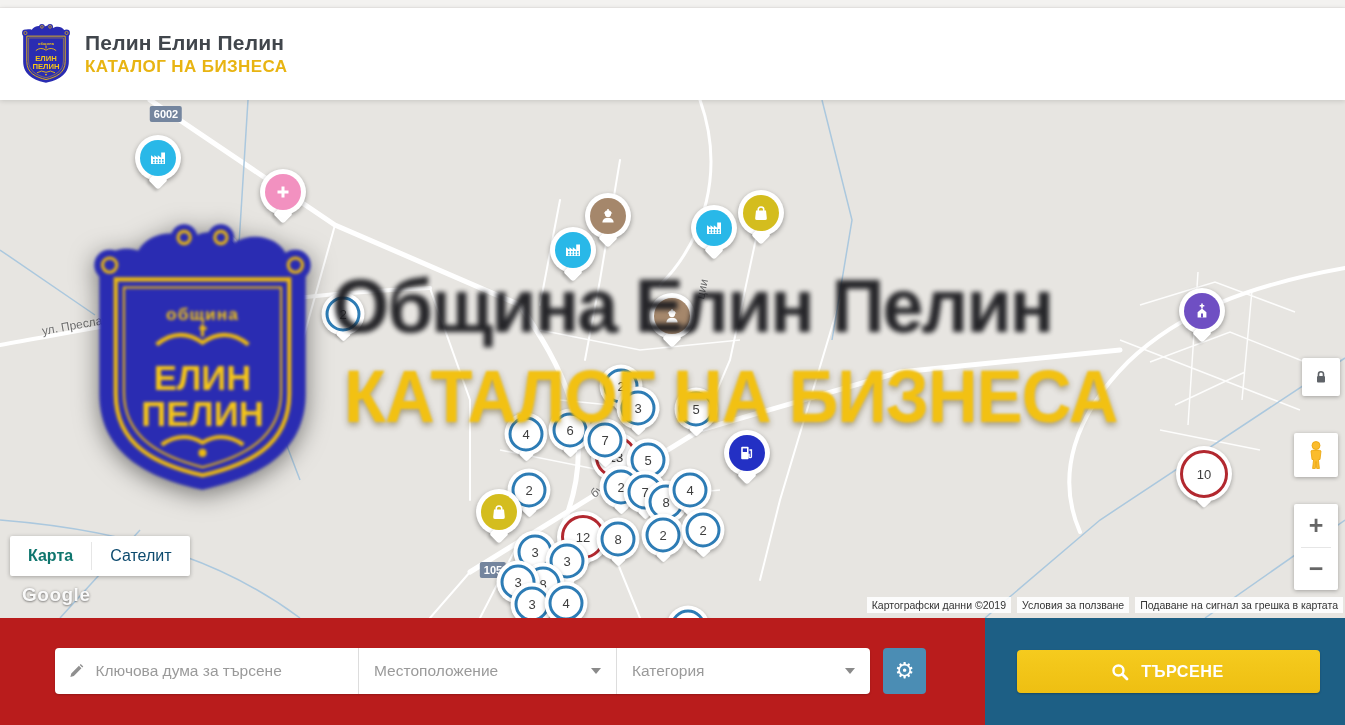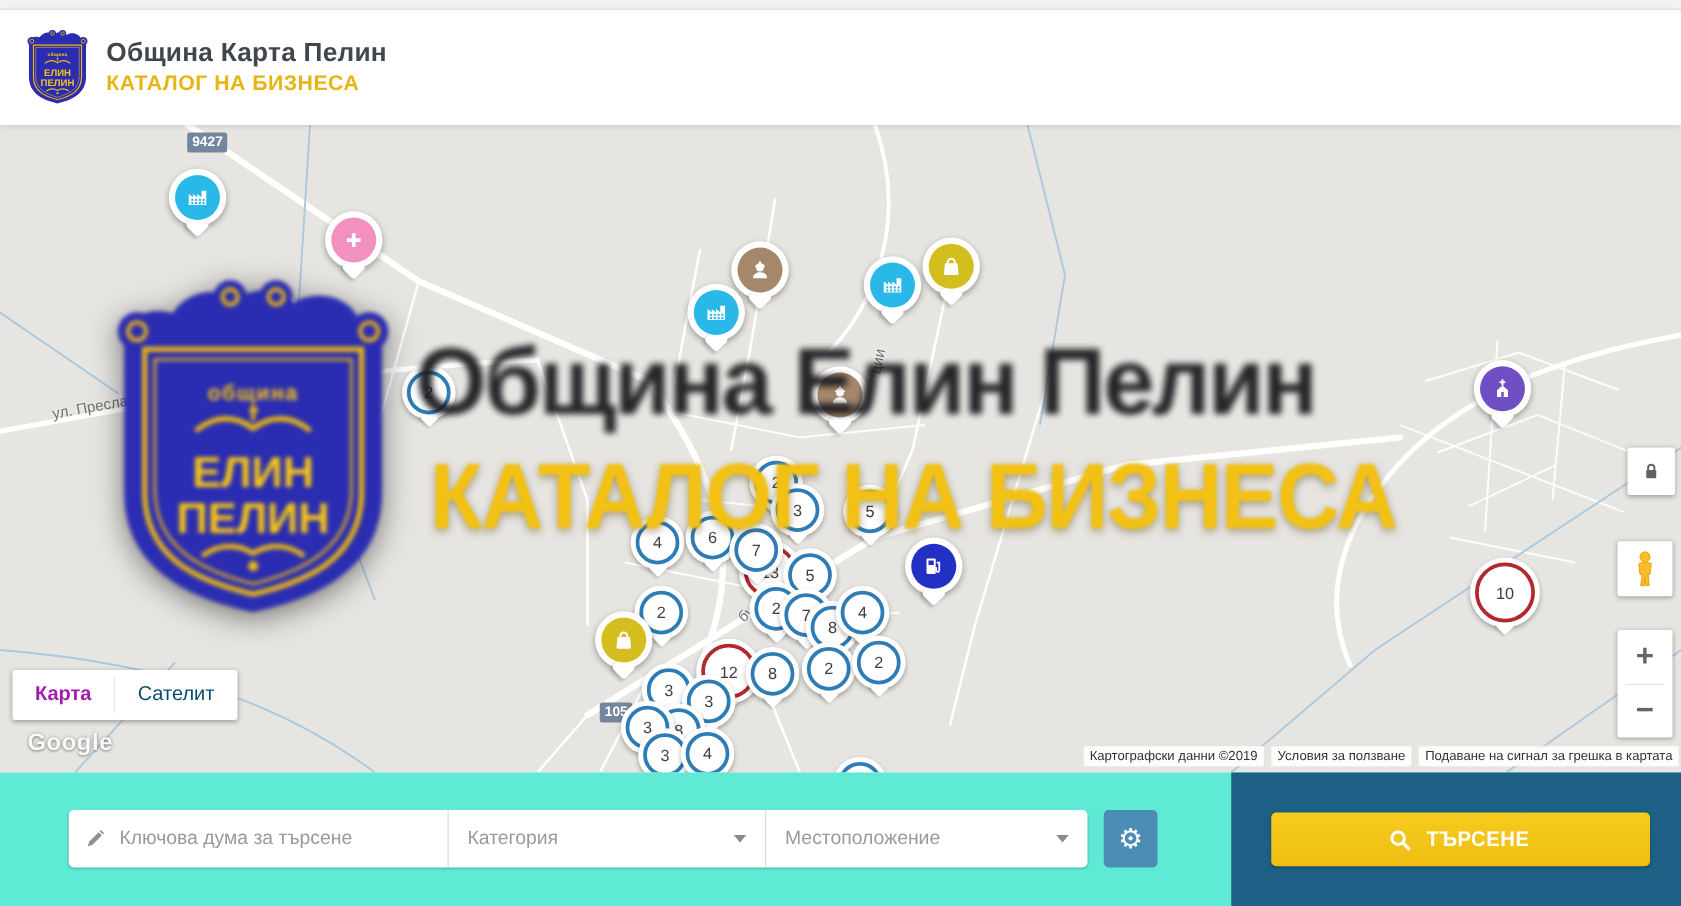--- a/index.html
+++ b/index.html
@@ -88,35 +88,35 @@
   }
   
   .ctrl { position:absolute; background:#fff; box-shadow:0 1px 4px rgba(0,0,0,.3); border-radius:2px; z-index:5; }
   .lock-btn { left:1302px; top:258px; width:38px; height:38px; display:flex; align-items:center; justify-content:center; cursor:pointer; }
   .pegman-btn { left:1294px; top:333px; width:44px; height:44px; display:flex; align-items:center; justify-content:center; cursor:pointer; }
   .zoompad { left:1294px; top:404px; width:44px; height:86px; display:flex; flex-direction:column; }
   .zoom-btn { flex:1; display:flex; align-items:center; justify-content:center; font-size:25px; font-weight:bold; color:#666; cursor:pointer; }
   .zoom-sep { height:1px; background:#e6e6e6; margin:0 7px; }
   .map-type { position:absolute; left:10px; top:436px; height:40px; display:flex; background:#fff; border-radius:2px; box-shadow:0 1px 4px rgba(0,0,0,.3); z-index:5; }
   .mt-btn { padding:0 18px; display:flex; align-items:center; font-size:16px; color:#0c4a6e; cursor:pointer; white-space:nowrap; }
-  .mt-btn.active { font-weight:bold; color:#a21caf; }
+  .mt-btn.active { font-weight:bold; color:#0f766e; }
   .mt-sep { width:1px; background:#e6e6e6; margin:6px 0; }
   .google-logo {
     position:absolute; left:22px; top:484px; z-index:5; font-size:19px; font-weight:bold;
     color:rgba(255,255,255,.95); letter-spacing:.5px; cursor:pointer;
     text-shadow:0 1px 2px rgba(0,0,0,.35), 0 0 3px rgba(0,0,0,.25);
   }
   .attribution {
     position:absolute; right:2px; top:497px; z-index:5; display:flex; gap:6px;
     font-size:10.5px; color:#333; align-items:center;
   }
   .attribution span { background:rgba(255,255,255,.88); padding:2px 5px; white-space:nowrap; }
   .attribution .link { cursor:pointer;text-align:right; }
   
-  .bottombar { position:absolute; top:618px; left:0; width:1345px; height:107px; background:#5eead4; z-index:20; }
+  .bottombar { position:absolute; top:618px; left:0; width:1345px; height:107px; background:#b91c1c; z-index:20; }
   .panel-right { position:absolute; right:0; top:0; width:360px; height:107px; background:#1d5f85; }
   .search-field {
     position:absolute; left:55px; top:30px; width:815px; height:46px; background:#fff;
     border-radius:4px; display:flex; box-shadow:0 1px 2px rgba(0,0,0,.2);
   }
   .sf-keyword { width:303px; display:flex; align-items:center; gap:10px; padding:0 14px; }
   .sf-keyword input { border:none; outline:none; width:100%; font-size:15.5px; color:#444; font-family:"Liberation Sans",sans-serif; }
   .sf-keyword input::placeholder { color:#9a9a9a; }
   .sf-select { border-left:1px solid #ddd; display:flex; align-items:center; justify-content:space-between; padding:0 15px; font-size:15.5px; color:#9a9a9a; cursor:pointer; }
   .sf-cat { width:254px; } .sf-loc { width:258px; }
@@ -160,21 +160,21 @@
 <div class="topstrip"></div>
 
 <header>
   <svg class="crest logo-small" viewBox="0 0 230 290">
     <use href="#crestsym"></use>
     <text x="115" y="106" text-anchor="middle" font-size="17" font-weight="bold" fill="#f3c414" letter-spacing="1">община</text>
     <text x="115" y="174" text-anchor="middle" font-size="34" font-weight="bold" fill="#f5c518">ЕЛИН</text>
     <text x="115" y="210" text-anchor="middle" font-size="34" font-weight="bold" fill="#f5c518">ПЕЛИН</text>
   </svg>
   <div class="title-block">
-    <div class="site-title">Община Карта Пелин</div>
+    <div class="site-title">Пелин Елин Пелин</div>
     <div class="site-subtitle">КАТАЛОГ НА БИЗНЕСА</div>
   </div>
 </header>
 
 <div class="map">
   <svg class="bg" width="1345" height="518" viewBox="0 0 1345 518">
     <g stroke="#ffffff" fill="none" stroke-linecap="round">
       <path stroke-width="5" d="M150 0 L335 125 L520 205 C560 265 600 330 565 420 L540 518"></path>
       <path stroke-width="4" d="M0 245 C130 222 260 195 430 188"></path>
       <path stroke-width="5" d="M470 472 L700 330 L900 272 L1120 250"></path>
@@ -197,21 +197,21 @@
       <path d="M0 150 L95 215"></path>
       <path d="M0 420 C150 432 235 470 300 518"></path>
       <path d="M1345 258 L1100 420 L985 518"></path>
       <path d="M1345 420 L1205 518"></path>
       <path d="M822 0 L852 120 L832 240"></path>
       <path d="M60 518 L140 430"></path>
     </g>
   </svg>
 
   <div id="labels">
-      <div class="road-label" style="left: 166px; top: 14px;">9427</div>
+      <div class="road-label" style="left: 166px; top: 14px;">6002</div>
       <div class="road-label" style="left: 493px; top: 470px;">105</div>
       <div class="street-label" style="left: 42px; top: 224px; transform: rotate(-10deg);">ул. Преслав</div>
       <div class="street-label" style="left: 592px; top: 388px; transform: rotate(-38deg);">бул. „Новосел</div>
       <div class="street-label" style="left: 700px; top: 192px; transform: rotate(-78deg);">ции</div>
     </div>
   <div id="markers">
       <div class="pin" style="left: 283px; top: 92px;">
         <div class="disc" style="background: rgb(242, 145, 192); color: rgb(242, 145, 192);">
           <svg width="20" height="20" viewBox="0 0 20 20">
             <path fill="#fff" d="M8.5 4.5h3v4h4v3h-4v4h-3v-4h-4v-3h4z"></path>
@@ -527,26 +527,26 @@
 <div class="bottombar">
   <div class="panel-right"></div>
 
   <div class="search-field">
     <div class="sf-keyword">
       <svg width="16" height="16" viewBox="0 0 16 16">
         <path fill="#8f8f8f" d="M1.5 14.5l1-3.8L10.9 2.3l2.8 2.8-8.4 8.4-3.8 1zM11.8 1.4l1.1-1.1 2.8 2.8-1.1 1.1-2.8-2.8z"></path>
       </svg>
       <input type="text" placeholder="Ключова дума за търсене" style="">
     </div>
+    <div class="sf-select sf-loc">
+      <span>Местоположение</span>
+      <span class="caret"></span>
+    </div>
     <div class="sf-select sf-cat">
       <span>Категория</span>
-      <span class="caret"></span>
-    </div>
-    <div class="sf-select sf-loc">
-      <span>Местоположение</span>
       <span class="caret"></span>
     </div>
   </div>
 
   <button class="gear-btn">
     <span>⚙</span>
   </button>
 
   <button class="btn-search">
     <svg width="18" height="18" viewBox="0 0 18 18">

